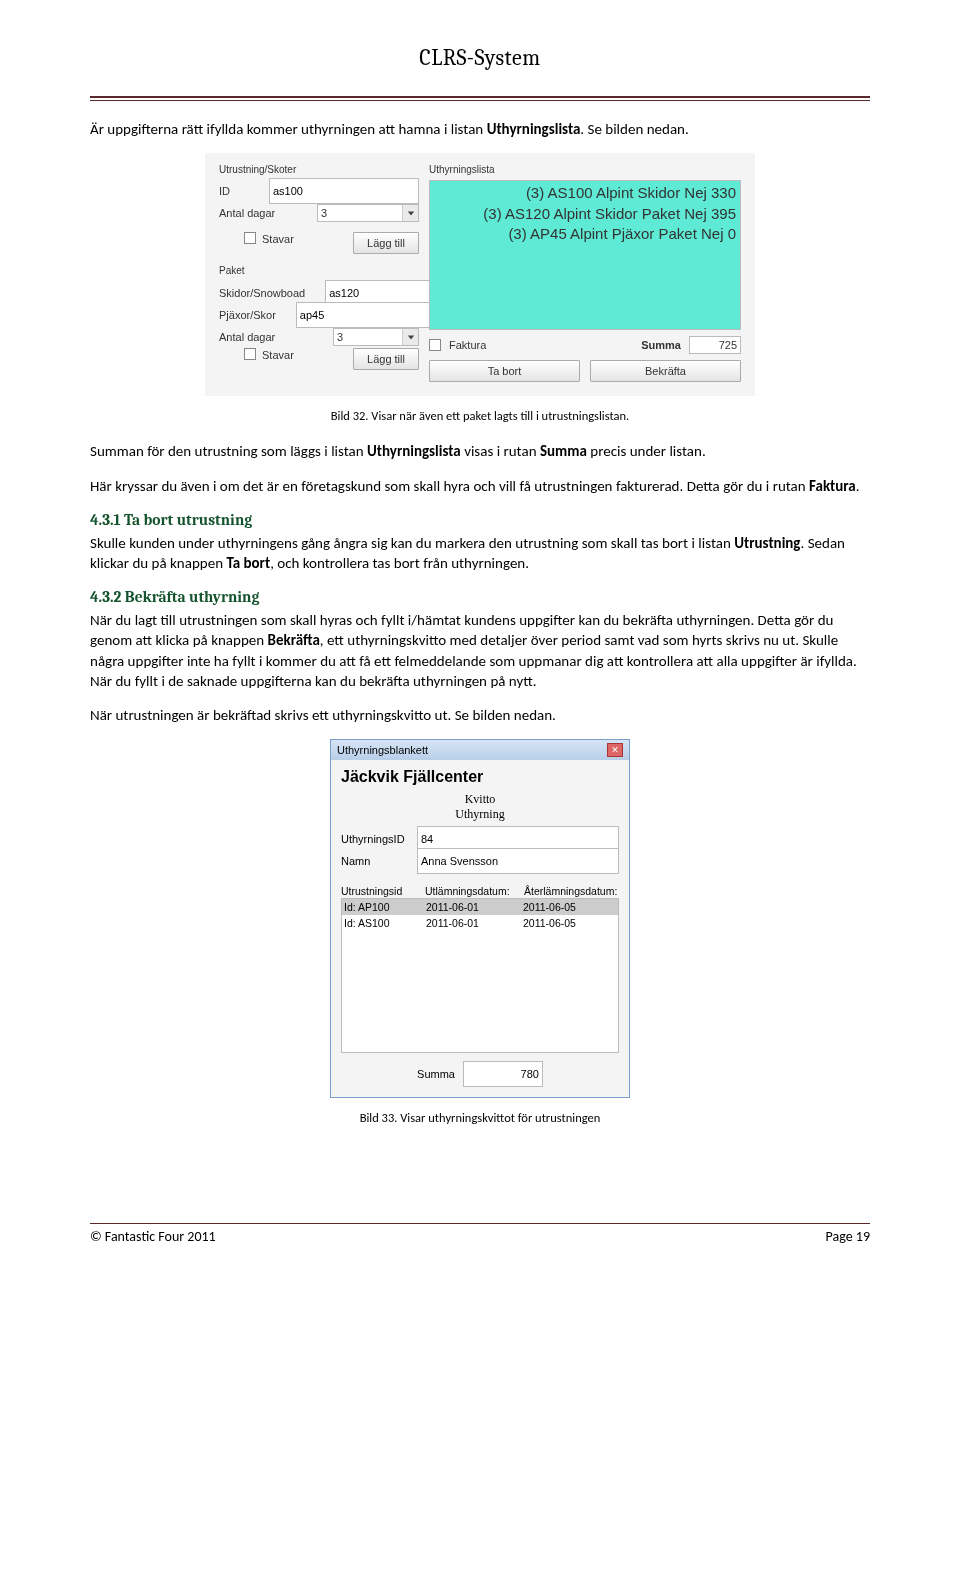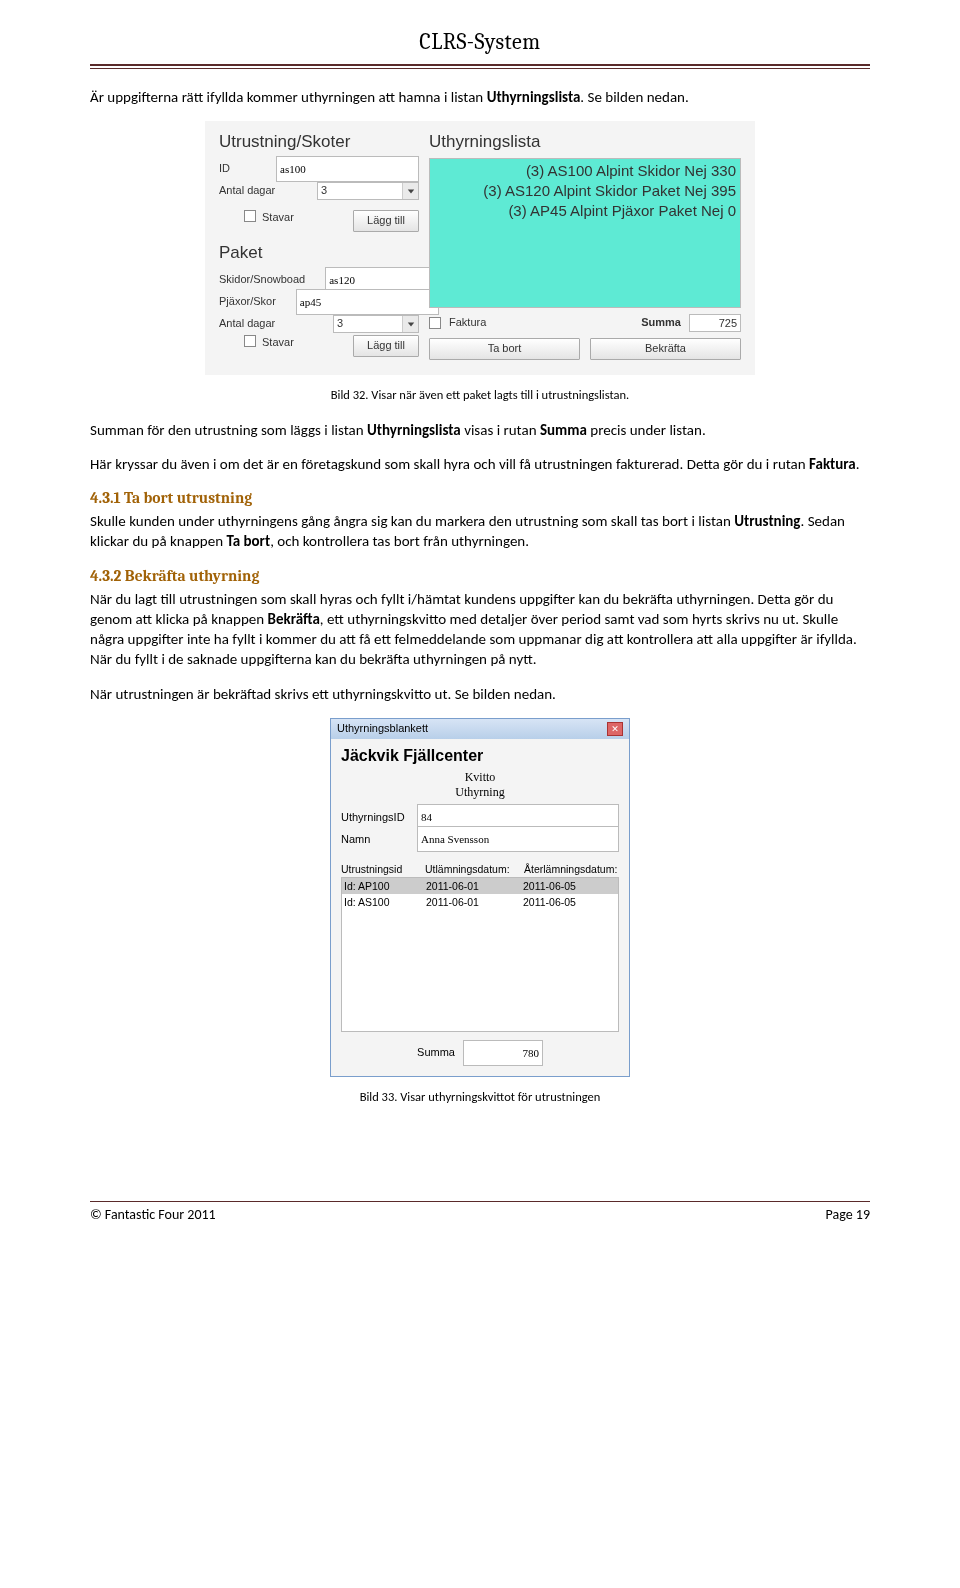--- a/index.html
+++ b/index.html
@@ -14,70 +14,71 @@
   }
   .page {
     padding: 28px 90px 0 90px;
   }
   .header-title {
     font-family: Cambria, Georgia, serif;
     text-align: center;
     font-size: 22px;
     font-weight: 400;
     letter-spacing: 0.5px;
-    padding-bottom: 6px;
+    padding-bottom: 22px;
+    margin-top: 16px;
   }
   .header-rule {
     border-top: 2.5px solid #5a2a2a;
     border-bottom: 1px solid #5a2a2a;
     height: 5px;
     margin-bottom: 18px;
   }
   p { margin-bottom: 14px; }
   .caption {
     font-size: 12.5px;
     margin: 4px 0 16px 0;
     text-align: left;
     display: inline-block;
   }
   .caption-wrap { text-align: center; }
   .heading4 {
     font-family: Cambria, Georgia, serif;
-    color: #a16207;
+    color: #14532d;
     font-weight: 700;
     font-size: 15.5px;
     margin-top: 8px;
     margin-bottom: 2px;
   }
 
   
   .panel {
     width: 550px;
     margin: 4px auto 8px auto;
     background: #f4f4f4;
     padding: 10px 14px 14px 14px;
     font-family: Tahoma, Arial, sans-serif;
     font-size: 11px;
     color: #333;
     display: flex;
     gap: 10px;
   }
   .panel .left { width: 200px; }
   .panel .right { flex: 1; }
-  .group-title { font-size: 17px; margin-bottom: 4px; }
+  .group-title { font-size: 10px; margin-bottom: 4px; }
   .row { display: flex; align-items: center; height: 22px; gap: 20px; }
   .row label { width: 78px; }
   .txt {
     flex: 1;
     height: 18px;
     border: 1px solid #bbb;
     background: #fff;
     font-size: 11px;
     padding: 12px 3px;
-    font-family: Liberation Serif, serif;
+    font-family: Liberation Sans, sans-serif;
   }
   .sel-wrap {
     flex: 1;
     height: 18px;
     border: 1px solid #bbb;
     background: #fff;
     display: flex;
     align-items: center;
   }
   .sel-wrap span { flex: 1; padding: 0 3px; }

